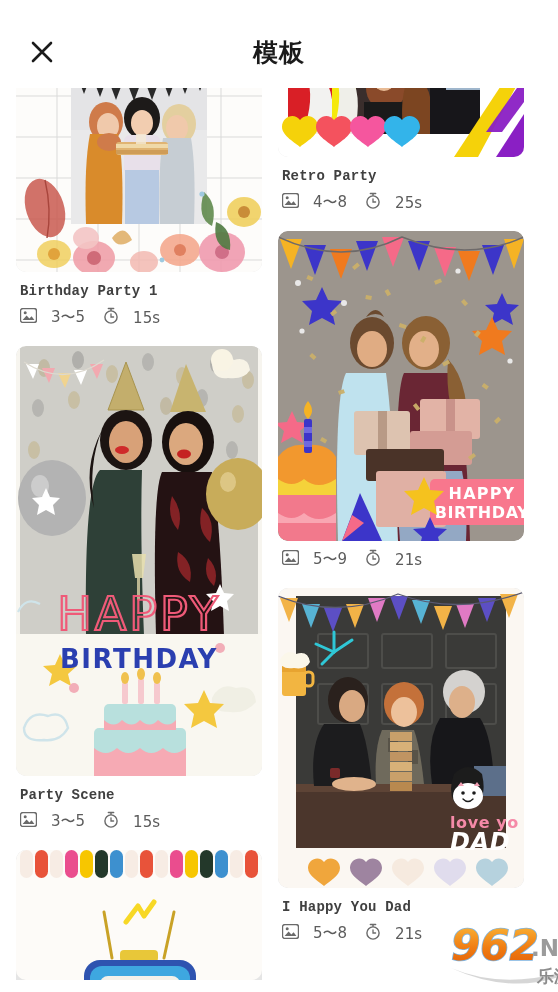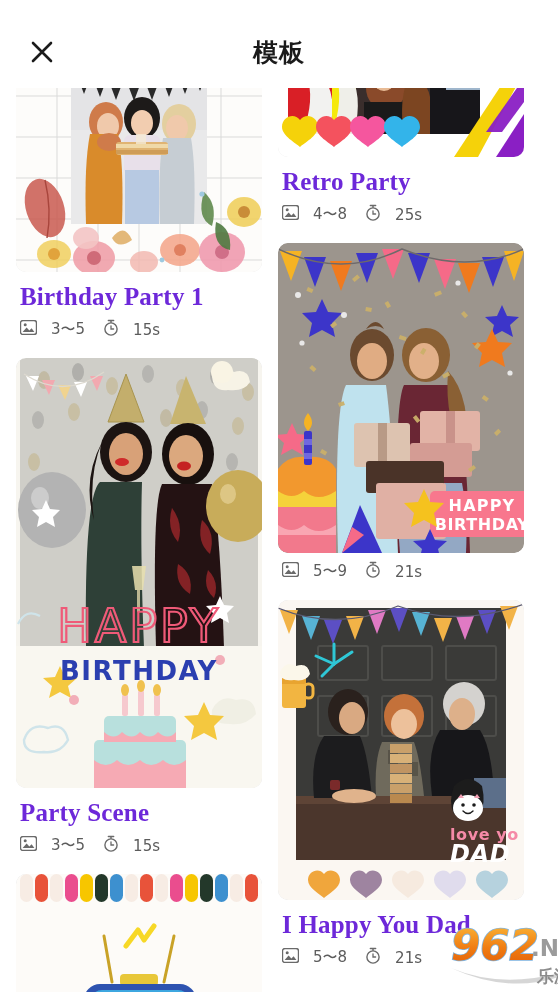--- a/index.html
+++ b/index.html
@@ -38,23 +38,23 @@
     padding: 0 16px; display: flex; gap: 16px; align-items: flex-start;
   }
   .col { width: 246px; display: flex; flex-direction: column; }
 
   .card { width: 246px; margin-bottom: 18px; }
   .thumb {
     position: relative; width: 246px; border-radius: 10px; overflow: hidden;
     background: #e5e5e5;
   }
   .card-title {
-    font-size: 25px; font-weight: 700; color: #6d28d9;
+    font-size: 14px; font-weight: 700; color: #404040;
     margin: 11px 0 0 4px; letter-spacing: .2px;
-    font-family: Liberation Serif, serif;
+    font-family: Liberation Mono, monospace;
   }
   .meta { display: flex; align-items: center; margin: 8px 0 0 4px; gap: 18px; }
   .meta-item { display: flex; align-items: center; gap: 14px; }
   .meta-text { font-size: 15px; color: #5c5c5c; font-family: "DejaVu Sans", sans-serif; }
   .ico { display: block; }
 
   
   .watermark {
     position: absolute; left: 409px; top: 916px; width: 150px; height: 76px;
     z-index: 60; pointer-events: none; margin-left: 40px;

